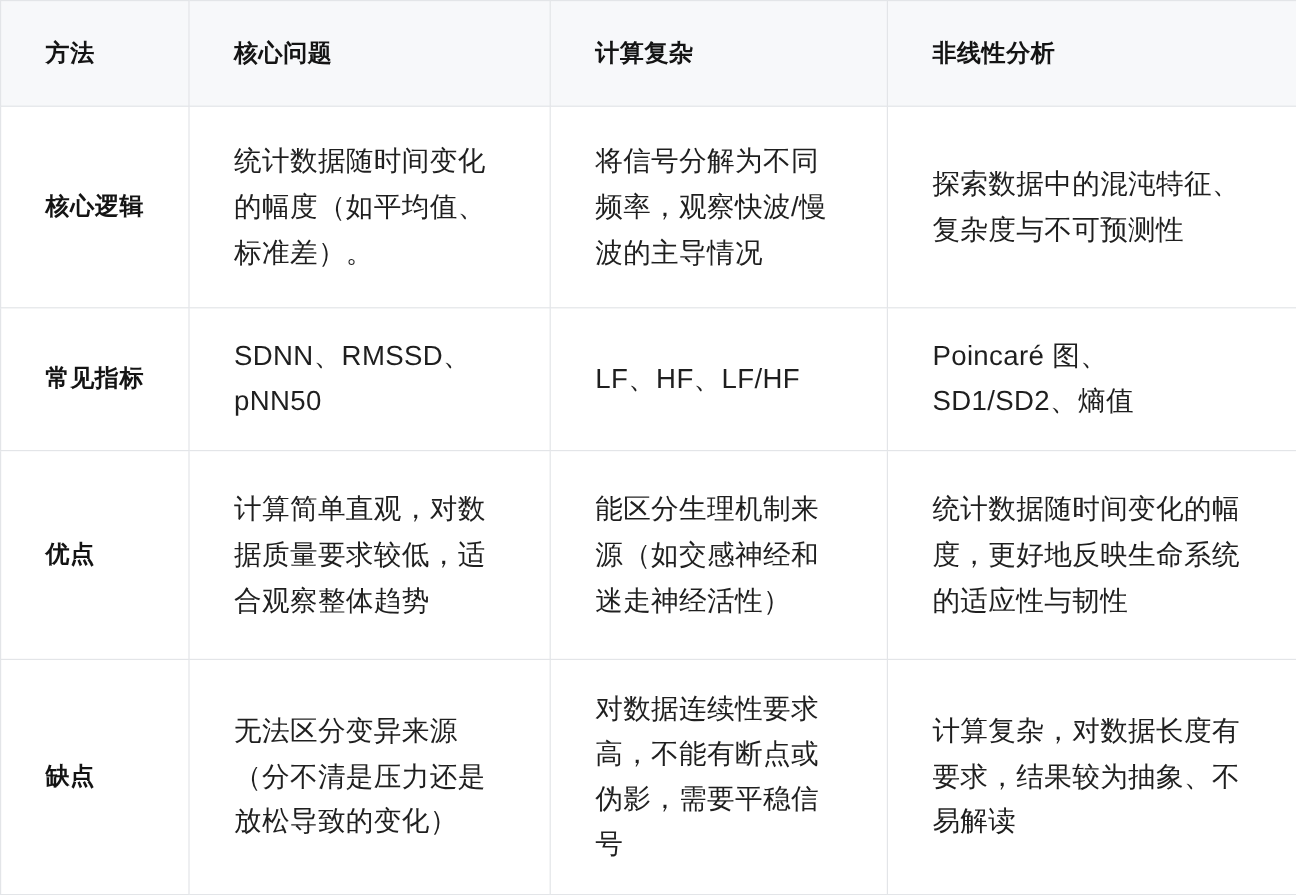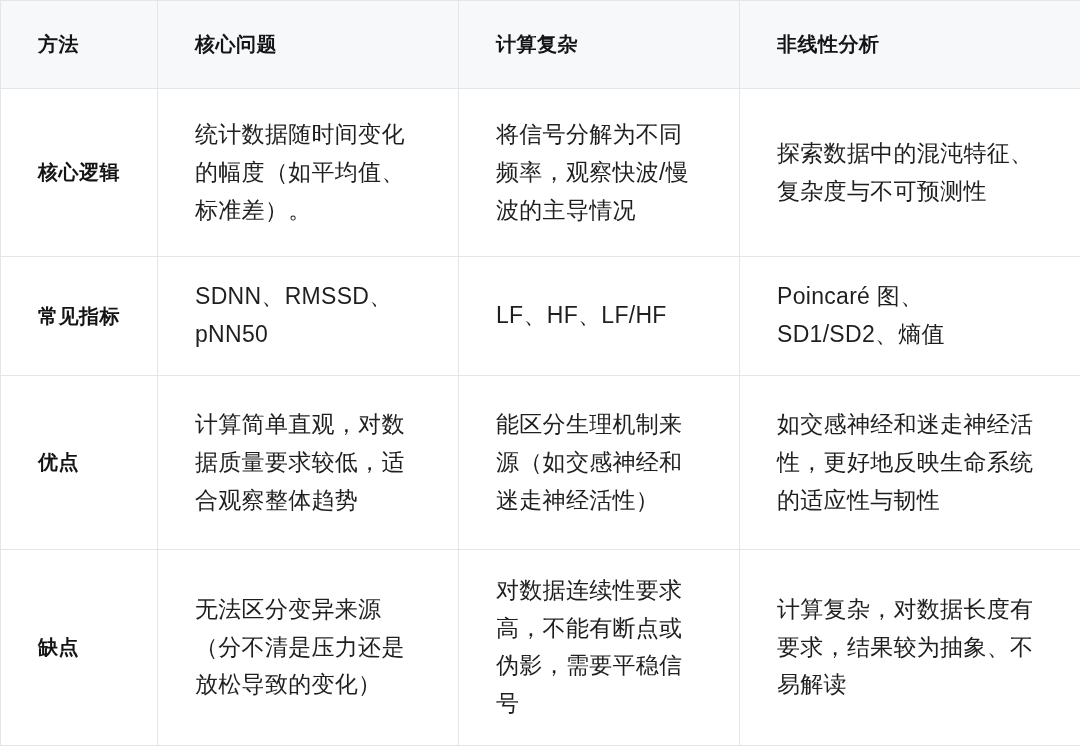--- a/index.html
+++ b/index.html
@@ -94,21 +94,21 @@
       <tr class="r2">
         <td class="row-header">常见指标</td>
         <td>SDNN、RMSSD、pNN50</td>
         <td>LF、HF、LF/HF</td>
         <td>Poincaré 图、SD1/SD2、熵值</td>
       </tr>
       <tr class="r3">
         <td class="row-header">优点</td>
         <td>计算简单直观，对数据质量要求较低，适合观察整体趋势</td>
         <td>能区分生理机制来源（如交感神经和迷走神经活性）</td>
-        <td>如交感神经和迷走神经活性，更好地反映生命系统的适应性与韧性</td>
+        <td>统计数据随时间变化的幅度，更好地反映生命系统的适应性与韧性</td>
       </tr>
       <tr class="r4">
         <td class="row-header">缺点</td>
         <td>无法区分变异来源（分不清是压力还是放松导致的变化）</td>
         <td>对数据连续性要求高，不能有断点或伪影，需要平稳信号</td>
         <td>计算复杂，对数据长度有要求，结果较为抽象、不易解读</td>
       </tr>
     </tbody>
   </table>
 </div>

